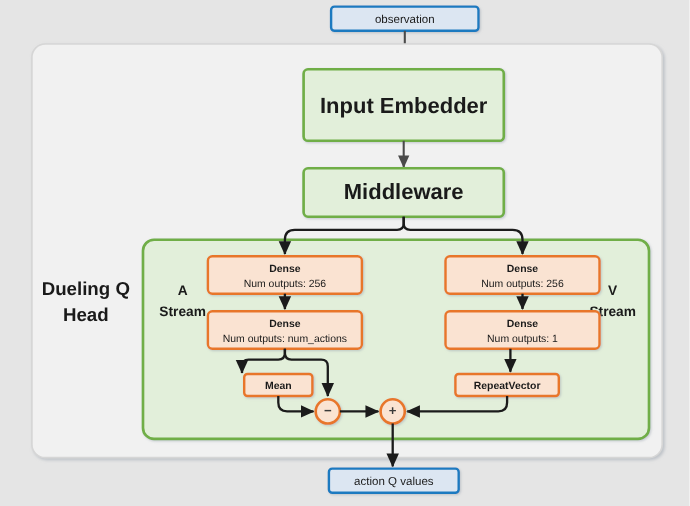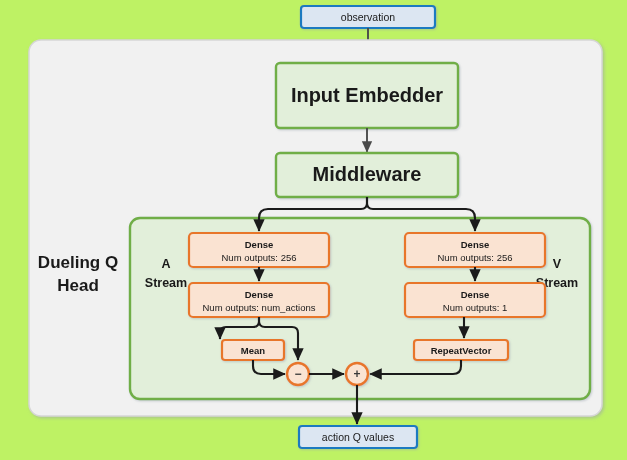--- a/index.html
+++ b/index.html
@@ -4,21 +4,21 @@
 <style>
   html, body {
     margin: 0;
     padding: 0;
     background: #ffffff;
   }
   #stage {
     position: relative;
     width: 627px;
     height: 460px;
-    background: #bef264;
+    background: #e5e5e5;
     font-family: "Liberation Sans", sans-serif;
     overflow: hidden;
   }
   svg.diagram {
     position: absolute;
     left: 0;
     top: 0;
     width: 627px;
     height: 460px;
   }

